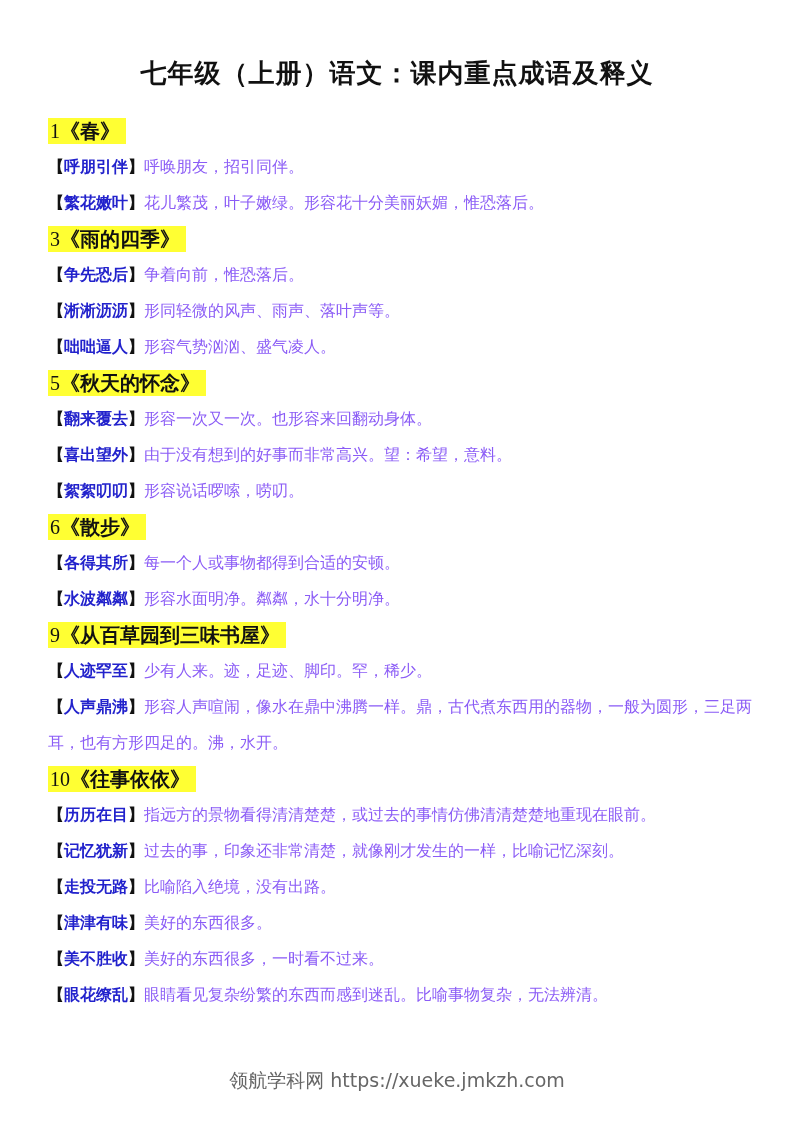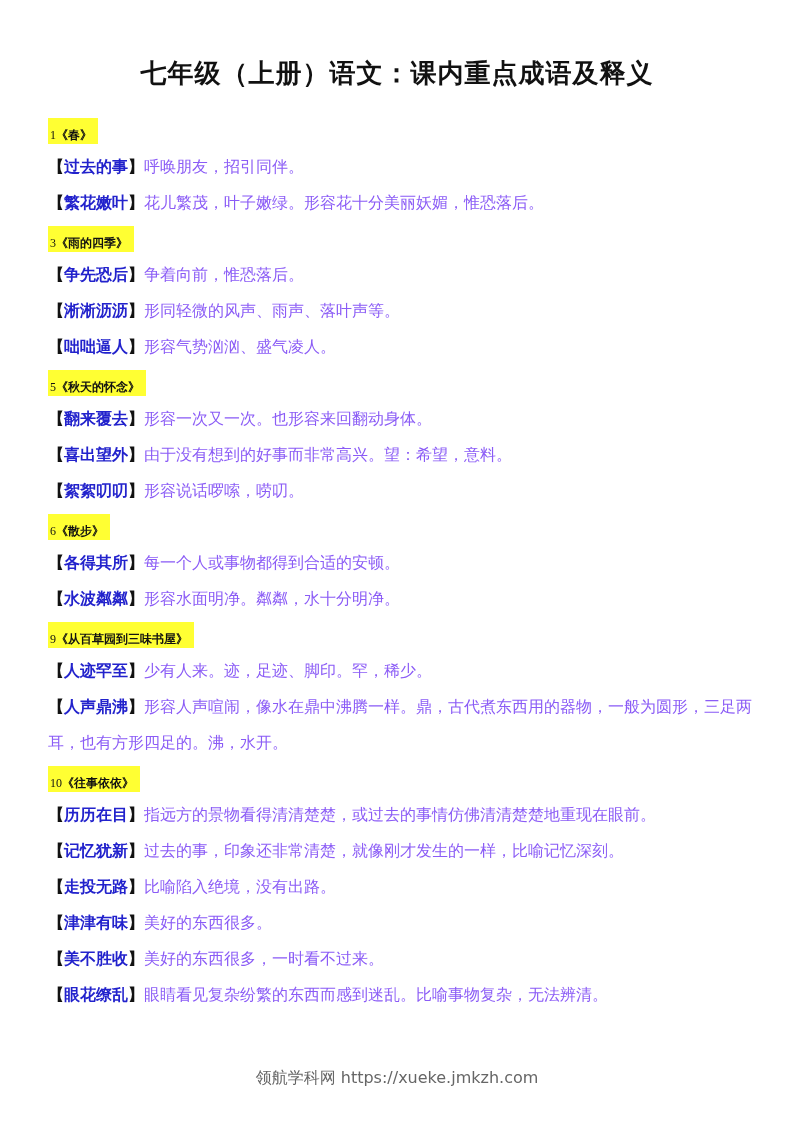--- a/index.html
+++ b/index.html
@@ -36,26 +36,26 @@
     .content {
       position: absolute;
       top: 113px;
       left: 48px;
       width: 710px;
     }
     .section-heading {
       display: inline-block;
       background: #ffff33;
       font-family: "DejaVu Sans", "Liberation Sans", sans-serif;
-      font-size: 12px;
+      font-size: 20px;
       font-weight: bold;
       color: #111;
       padding: 2px 6px 2px 2px;
       height: 22px;
-      line-height: 30px;
+      line-height: 22px;
       margin: 0;
     }
     .section-heading .num {
       font-family: "Liberation Serif", "DejaVu Serif", serif;
       font-weight: normal;
     }
     .section {
       margin: 0;
     }
     .heading-row {
@@ -85,37 +85,37 @@
       font-family: "DejaVu Serif", "Liberation Serif", serif;
       color: #8b5cf6;
     }
     .footer {
       position: absolute;
       top: 1068px;
       left: 0;
       width: 794px;
       text-align: center;
       font-family: "DejaVu Sans", "Liberation Sans", sans-serif;
-      font-size: 16px;
+      font-size: 19px;
       color: #666666;
     }
   </style>
 </head>
 <body>
 
 <div class="page">
   <div class="title">七年级（上册）语文：课内重点成语及释义</div>
 
   <div class="content">
 
     <div class="section">
       <div class="heading-row">
         <span class="section-heading"><span class="num">1</span><span>《春》</span></span>
       </div>
-      <div class="entry"><span class="bracket">【</span><span class="idiom">过去的事</span><span class="bracket">】</span><span class="definition">呼唤朋友，招引同伴。</span></div>
+      <div class="entry"><span class="bracket">【</span><span class="idiom">呼朋引伴</span><span class="bracket">】</span><span class="definition">呼唤朋友，招引同伴。</span></div>
       <div class="entry"><span class="bracket">【</span><span class="idiom">繁花嫩叶</span><span class="bracket">】</span><span class="definition">花儿繁茂，叶子嫩绿。形容花十分美丽妖媚，惟恐落后。</span></div>
     </div>
 
     <div class="section">
       <div class="heading-row">
         <span class="section-heading"><span class="num">3</span><span>《雨的四季》</span></span>
       </div>
       <div class="entry"><span class="bracket">【</span><span class="idiom">争先恐后</span><span class="bracket">】</span><span class="definition">争着向前，惟恐落后。</span></div>
       <div class="entry"><span class="bracket">【</span><span class="idiom">淅淅沥沥</span><span class="bracket">】</span><span class="definition">形同轻微的风声、雨声、落叶声等。</span></div>
       <div class="entry"><span class="bracket">【</span><span class="idiom">咄咄逼人</span><span class="bracket">】</span><span class="definition">形容气势汹汹、盛气凌人。</span></div>

